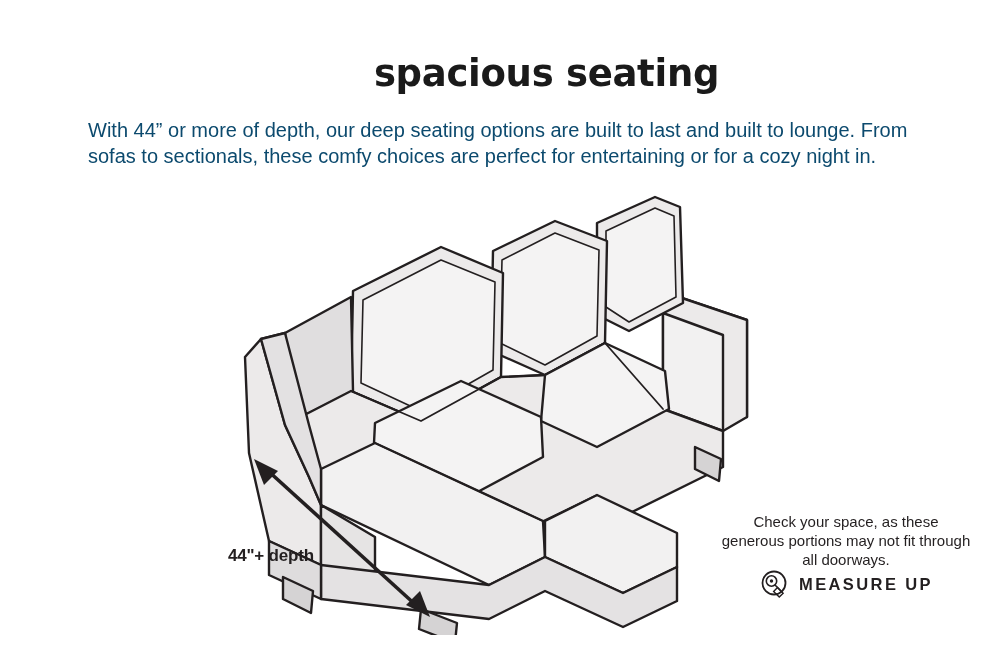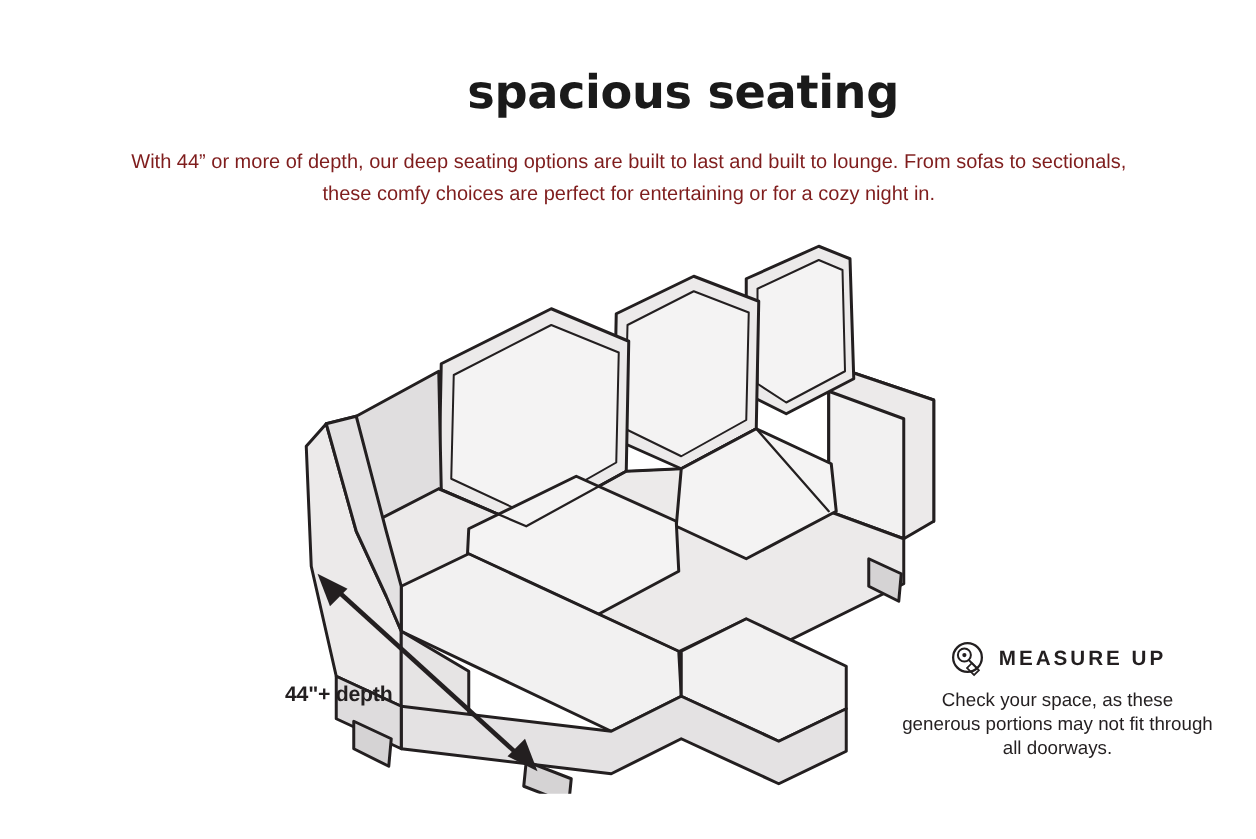--- a/index.html
+++ b/index.html
@@ -27,24 +27,24 @@
     font-size: 37px;
     letter-spacing: -0.3px;
     color: #1a1a1a;
     margin-left: 44px;
   }
   #subtitle {
     position: absolute;
     top: 117px;
     left: 88px;
     width: 830px;
-    text-align: center;
-    font-size: 16px;
+    text-align: left;
+    font-size: 20px;
     line-height: 26px;
-    color: #7f1d1d;
+    color: #0c4a6e;
   }
   #illustration {
     position: absolute;
     top: 185px;
     left: 225px;
     width: 560px;
     height: 450px;
   }
   #depth-label {
     position: absolute;
@@ -148,28 +148,28 @@
     <svg width="190" height="170" viewBox="0 0 190 170" xmlns="http://www.w3.org/2000/svg">
       <line x1="18" y1="14" x2="170" y2="152" stroke="#231f20" stroke-width="3.6"></line>
       <polygon points="6,4 30,16 16,30" fill="#231f20"></polygon>
       <polygon points="182,162 158,150 172,136" fill="#231f20"></polygon>
     </svg>
   </div>
 
   <div id="depth-label">44"+ depth</div>
 
   <div id="measure-block">
+    <div id="measure-text">Check your space, as these generous portions may not fit through all doorways.</div>
     <div id="measure-head">
       <span style="display:inline-block; line-height:0;">
         <svg width="30" height="30" viewBox="0 0 30 30" xmlns="http://www.w3.org/2000/svg">
           <circle cx="15" cy="14" r="11.5" fill="none" stroke="#231f20" stroke-width="1.8"></circle>
           <circle cx="12.5" cy="12" r="5.2" fill="none" stroke="#231f20" stroke-width="1.6"></circle>
           <circle cx="12.5" cy="12" r="1.7" fill="#231f20"></circle>
           <path d="M16 16 L23 23" stroke="#231f20" stroke-width="1.6" fill="none"></path>
           <rect x="18.5" y="18.5" width="8" height="5.5" transform="rotate(45 18.5 18.5)" fill="none" stroke="#231f20" stroke-width="1.4"></rect>
         </svg>
       </span>
       <span id="measure-title">MEASURE UP</span>
     </div>
-    <div id="measure-text">Check your space, as these generous portions may not fit through all doorways.</div>
   </div>
 
 </div>
 
 </body></html>

